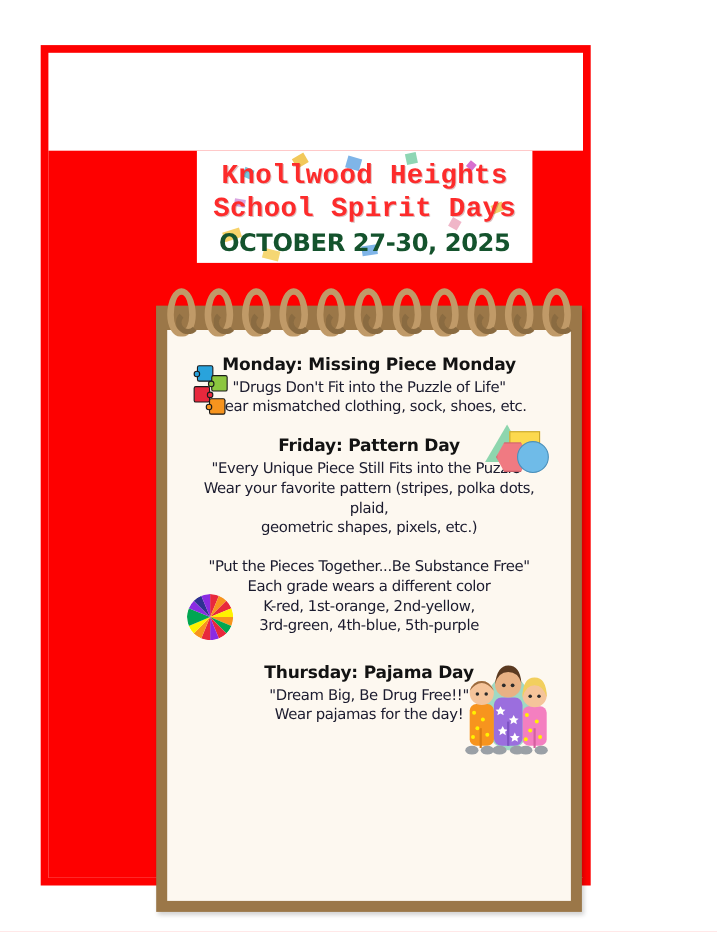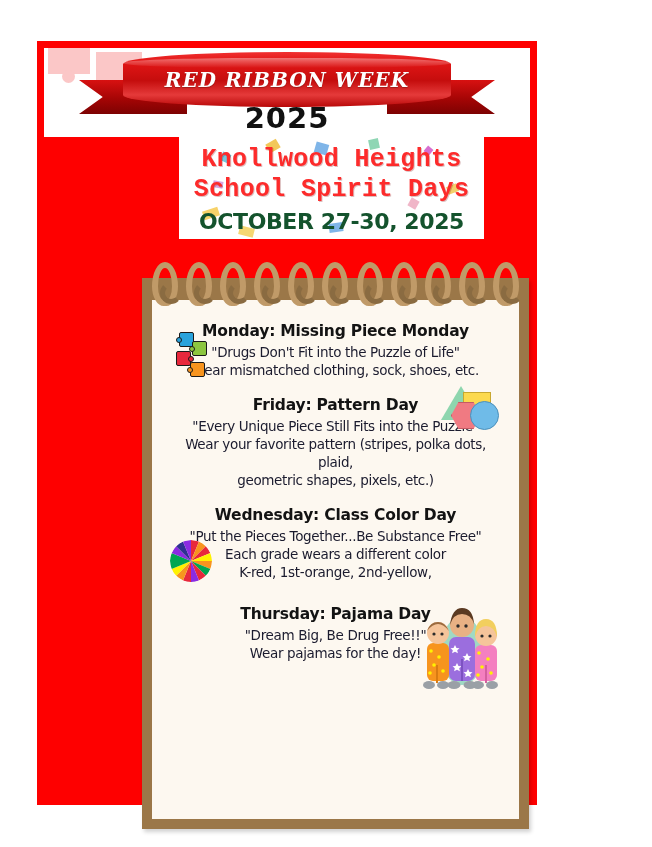--- a/index.html
+++ b/index.html
@@ -259,44 +259,20 @@
     position: absolute;
     left: 0; top: 750px;
     width: 486px; height: 0px;
   }
 </style>
 </head>
 <body>
 
 <div class="poster">
 
-  <div class="header-band">
-
-    <div class="pz-watermark">
-      <div class="pz-piece" style="left:52px; top:4px; width:46px; height:40px;">
-        <span style="position:absolute;left:17px;bottom:-9px;width:14px;height:14px;border-radius:50%;background:#fbc7c7;"></span>
-      </div>
-      <div class="pz-piece" style="left:4px; top:-14px; width:42px; height:40px;">
-        <span style="position:absolute;left:14px;bottom:-9px;width:13px;height:13px;border-radius:50%;background:#fbc7c7;"></span>
-      </div>
-    </div>
-    <div class="pz-watermark">
-      
-      
-    </div>
-
-    <div class="ribbon-wrap">
-      <div class="ribbon-tail left"></div>
-      <div class="ribbon-tail right"></div>
-      <div class="ribbon-main">
-        <span class="ribbon-text">RED RIBBON WEEK</span>
-      </div>
-      <div class="ribbon-year">2025</div>
-    </div>
-  </div>
 
   <div class="red-body">
 
     <div class="title-card">
       <span class="confetti" style="left:24px;top:72px;width:16px;height:9px;background:#f7d26a;transform:rotate(-18deg);"></span>
       <span class="confetti" style="left:42px;top:16px;width:9px;height:9px;background:#72c9df;transform:rotate(24deg);"></span>
       <span class="confetti" style="left:34px;top:44px;width:10px;height:7px;background:#d9a3e0;transform:rotate(10deg);"></span>
       <span class="confetti" style="left:88px;top:4px;width:12px;height:10px;background:#f2c85a;transform:rotate(-30deg);"></span>
       <span class="confetti" style="left:136px;top:6px;width:13px;height:11px;background:#7fb5e8;transform:rotate(16deg);"></span>
       <span class="confetti" style="left:190px;top:2px;width:10px;height:10px;background:#8fd6b4;transform:rotate(-12deg);"></span>
@@ -382,24 +358,24 @@
                 <path d="M0,0 L-19.1,46.2 A50,50 0 0,1 -35.4,35.4 Z" fill="#f7941e"></path>
                 <path d="M0,0 L-35.4,35.4 A50,50 0 0,1 -46.2,19.1 Z" fill="#fff200"></path>
                 <path d="M0,0 L-46.2,19.1 A50,50 0 0,1 -50,0 Z" fill="#00a651"></path>
                 <path d="M0,0 L-50,0 A50,50 0 0,1 -46.2,-19.1 Z" fill="#00a651"></path>
                 <path d="M0,0 L-46.2,-19.1 A50,50 0 0,1 -35.4,-35.4 Z" fill="#8a2be2"></path>
                 <path d="M0,0 L-35.4,-35.4 A50,50 0 0,1 -19.1,-46.2 Z" fill="#2e3192"></path>
                 <path d="M0,0 L-19.1,-46.2 A50,50 0 0,1 0,-50 Z" fill="#8a2be2"></path>
               </g>
             </svg>
           </div>
-          <div class="day-title">Wednesday: Class Color Day</div>
           <div class="day-line">"Put the Pieces Together...Be Substance Free"</div>
           <div class="day-line">Each grade wears a different color</div>
           <div class="day-line">K-red, 1st-orange, 2nd-yellow,</div>
+          <div class="day-line">3rd-green, 4th-blue, 5th-purple</div>
         </div>
 
         <div class="spacer" style="height:24px;"></div>
 
         <div class="day">
           <div class="kids" style="right:-2px; top:-6px; width:86px; height:96px;">
             <svg viewBox="0 0 86 96" width="86" height="96">
               <ellipse cx="43" cy="52" rx="22" ry="34" fill="#9fd9c4"></ellipse>
 
               <g>

